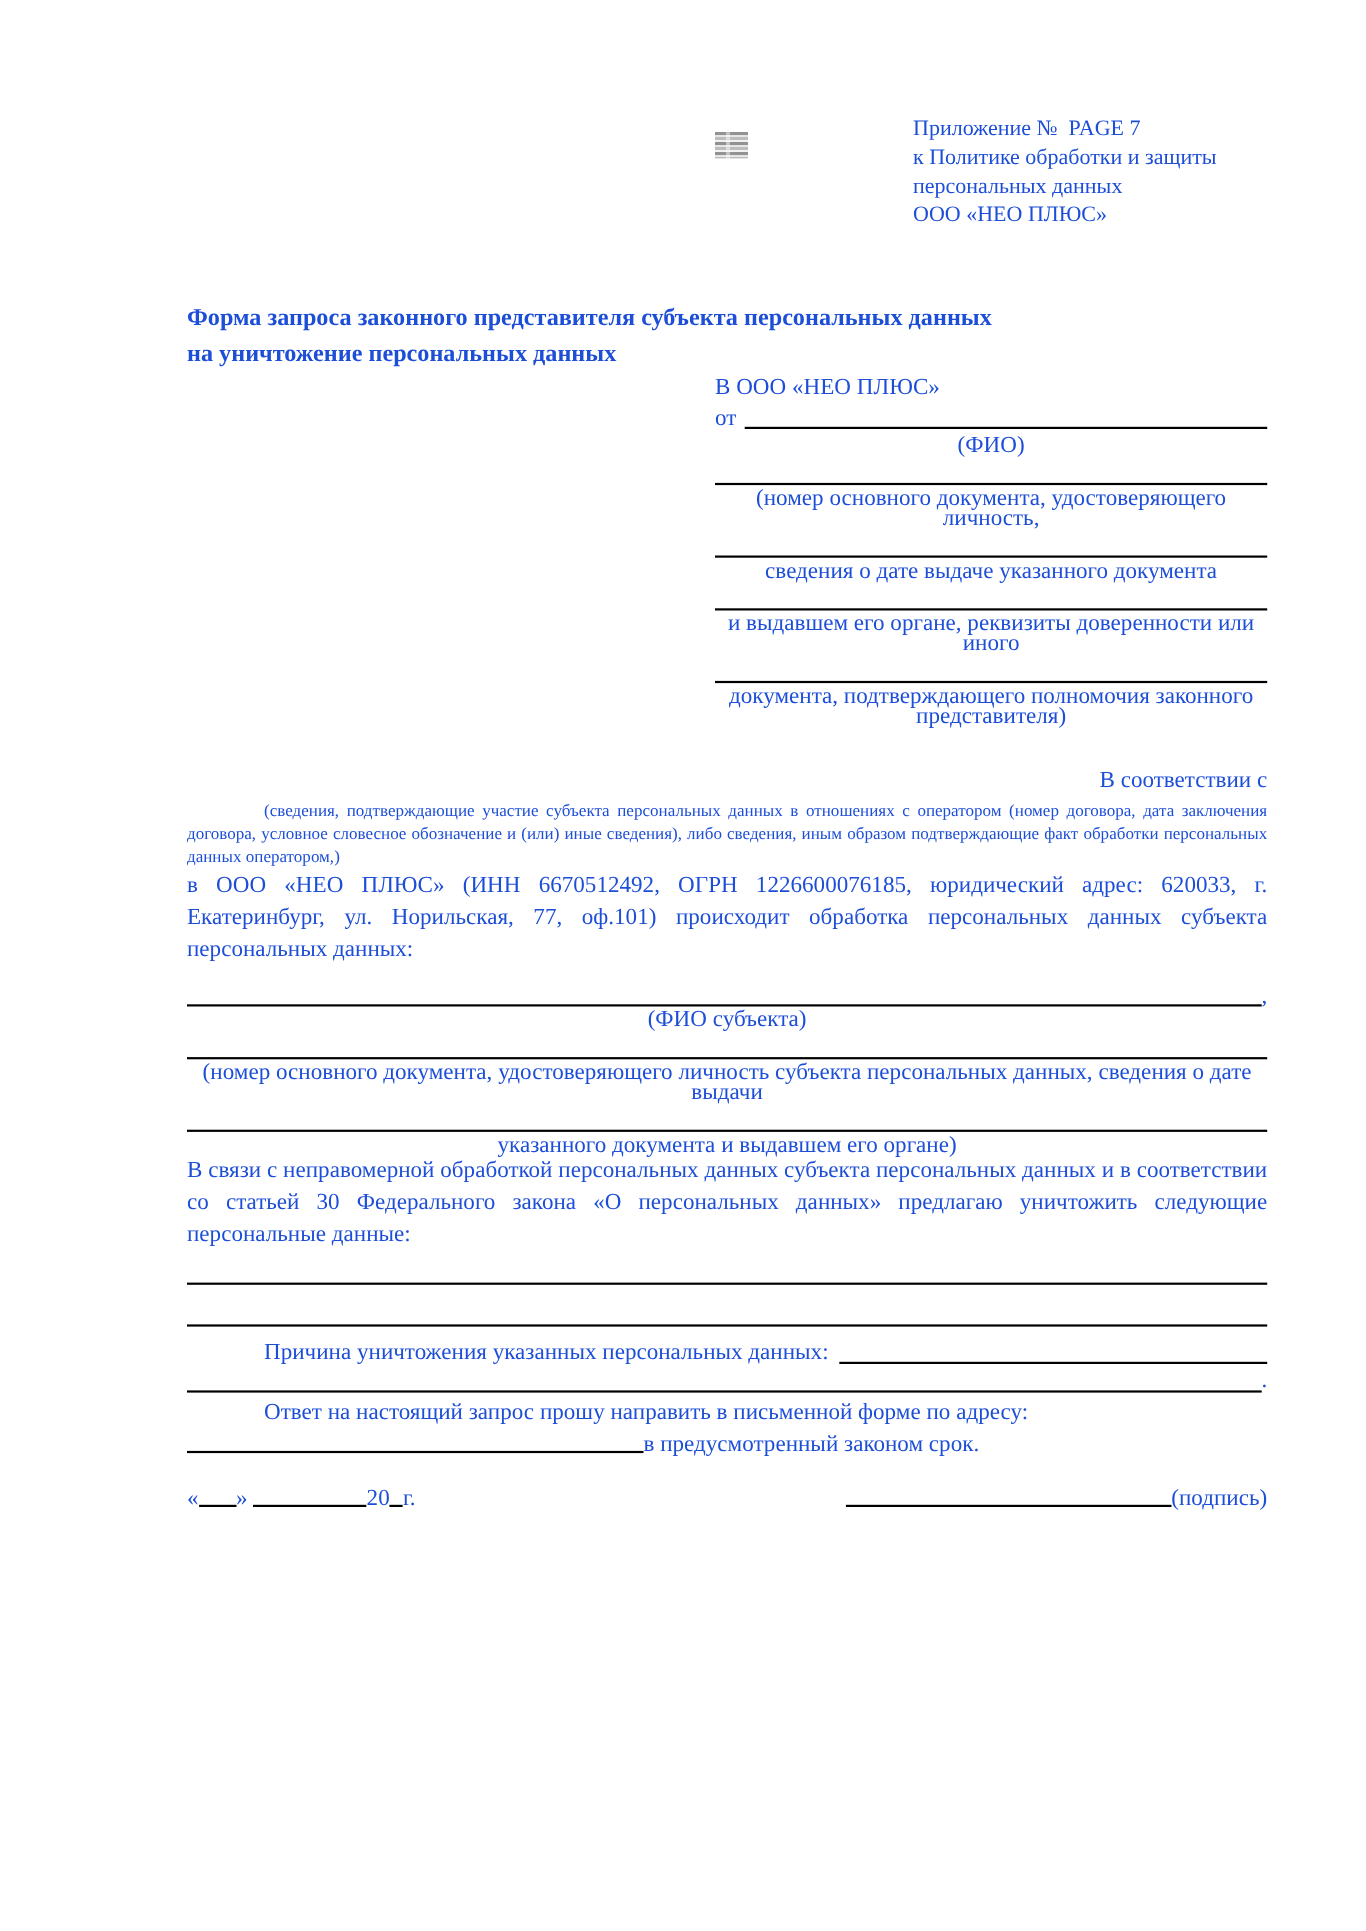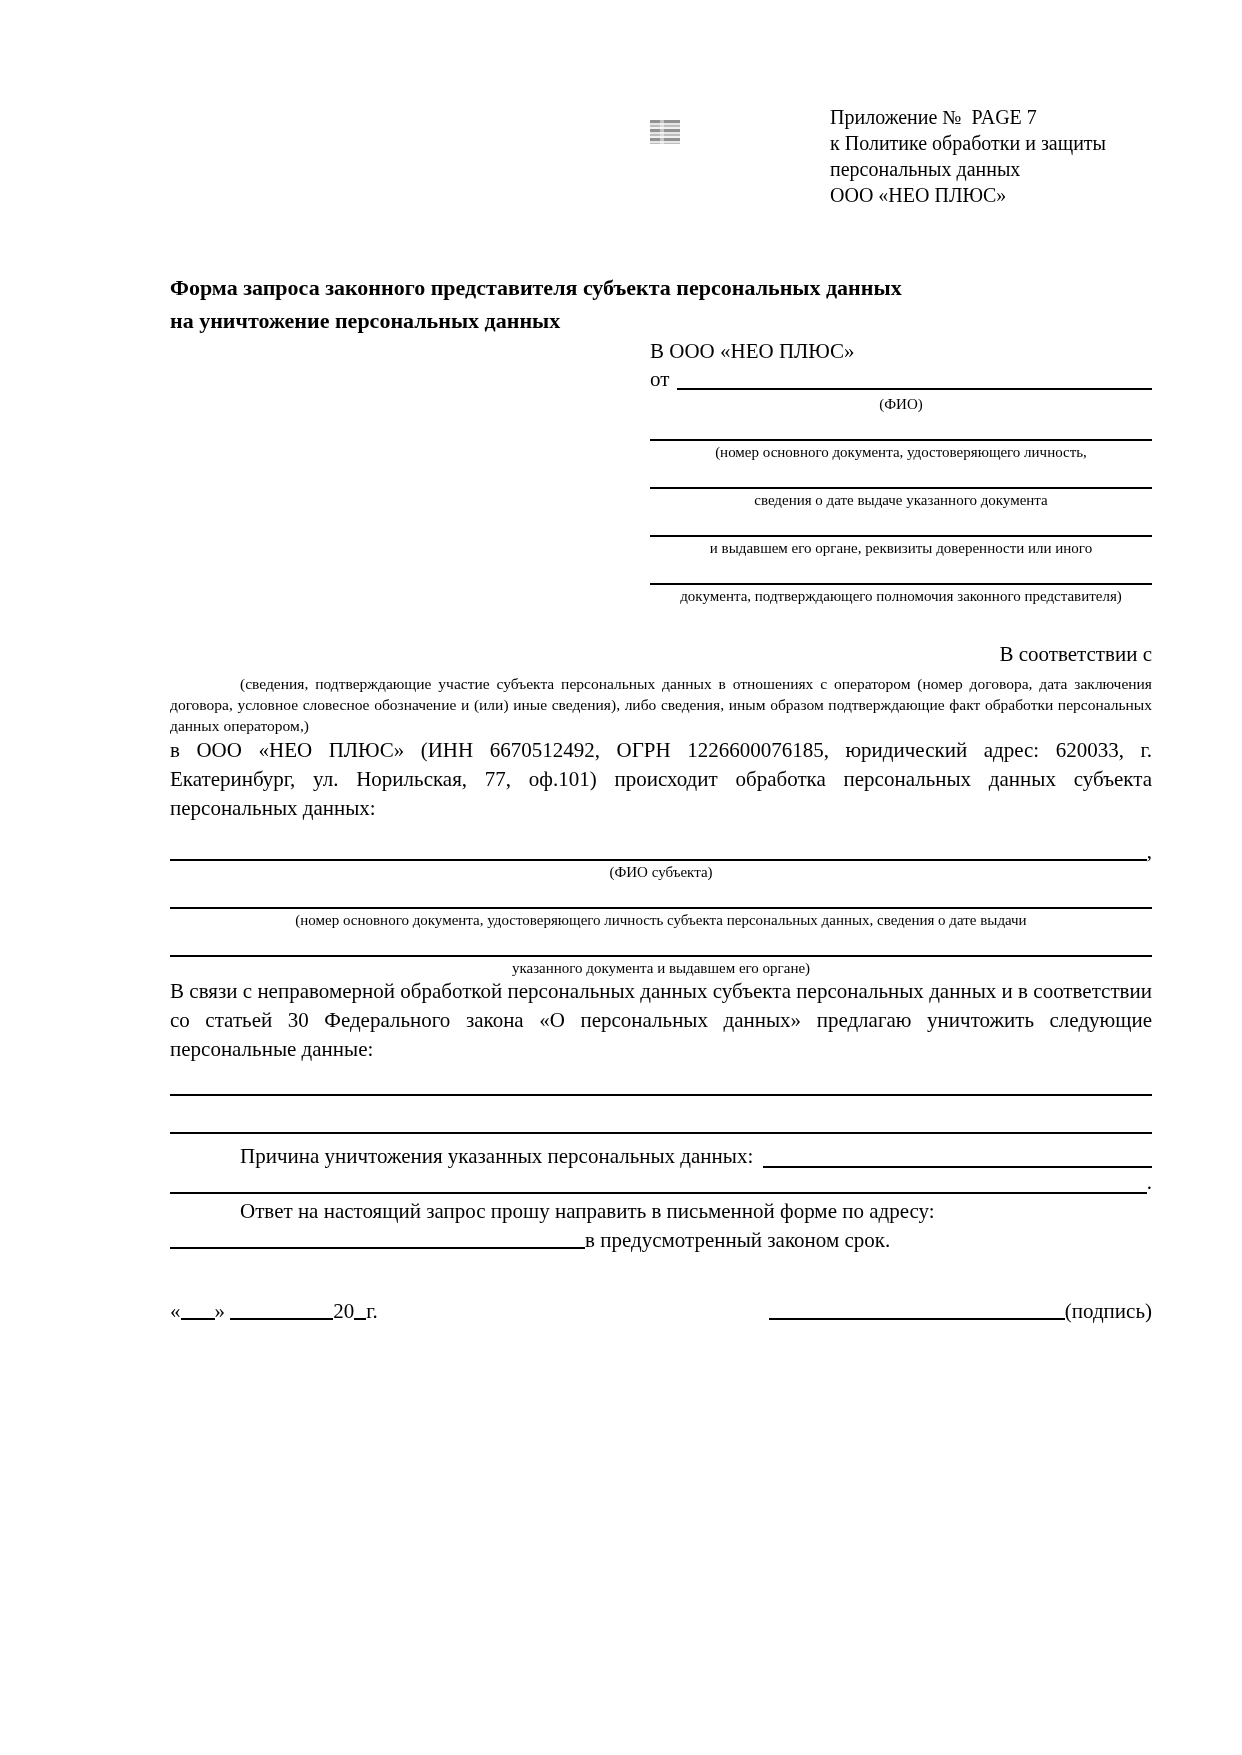--- a/index.html
+++ b/index.html
@@ -1,20 +1,20 @@
 <!DOCTYPE html>
 <html><head>
 <meta charset="utf-8">
 <style>
   * { margin:0; padding:0; box-sizing:border-box; }
   html,body { background:#ffffff; }
   .page {
     position:relative;
     width:1242px; height:1581px;
-    background:#fff; color:#000000;
+    background:#fff; color:#1d4ed8;
     font-family:"Liberation Serif", "DejaVu Serif", serif;
     overflow:hidden;
   }
   
   .fieldcode {
     position:absolute; left:650px; top:120px; width:30px; height:24px;
     background:
       repeating-linear-gradient(90deg, rgba(255,255,255,0) 0 10px, rgba(255,255,255,.45) 10px 14px, rgba(255,255,255,0) 14px 22px),
       repeating-linear-gradient(180deg, #929292 0 3px, #e6e6e6 3px 5px, #bdbdbd 5px 7px, #f1f1f1 7px 9px);
   }
@@ -26,40 +26,40 @@
   .content { padding:271px 90px 0 170px; }
   .title { font-weight:bold; font-size:22px; line-height:33px; }
   
   .addr { margin-left:480px; width:502px; }
   .addr-to { font-size:21px; line-height:28px; }
   .row { display:flex; align-items:flex-end; }
   .row .lbl { white-space:nowrap;text-align:right; }
   .fill { flex:1 1 auto; border-bottom:2px solid #000; margin-bottom:3px; }
   .from-row { font-size:21px; line-height:28px; }
   .from-row .fill { margin-left:8px; }
-  .cap { font-size:15px; line-height:18px; text-align:center; padding-top:2px; }
+  .cap { font-size:21px; line-height:18px; text-align:center; padding-top:2px; }
   .blank { height:28px; border-bottom:2px solid #000; }
   
   .body { font-size:21px; line-height:29px; }
   .accordance { margin-top:36px; font-size:21px; line-height:27px;flex-direction:column; }
   .accordance .lbl { margin-left:70px; }
   .accordance .fill { margin-left:6px; }
   .fineprint { font-size:15.5px; line-height:21px; text-align:justify; text-indent:70px; }
   .para { text-align:justify; }
   .subj-line { height:18px; }
   .subj-line .fill { margin-bottom:0; }
   .comma { line-height:20px; }
   .blank-full { height:24px; border-bottom:2px solid #000; }
   .gap8 { margin-top:8px; } .gap14 { margin-top:14px; } .gap20 { margin-top:20px; }
   .indent { margin-left:70px; }
   .reason-row .fill { margin-left:10px; }
   .period-row { height:26px; }
   .reply-suffix-row { line-height:29px; }
   .uline { display:inline-block; border-bottom:2px solid #000; vertical-align:-2px; height:14px; }
-  .sig-row { display:flex; justify-content:space-between; align-items:flex-end; margin-top:42px; font-size:21px; line-height:28px; }
+  .sig-row { display:flex; justify-content:space-between; align-items:flex-end; margin-top:20px; font-size:21px; line-height:28px; }
 </style>
 </head>
 <body>
 
 <div class="page">
 
   <div class="fieldcode"></div>
 
   <div class="appendix">
     <div>Приложение №&nbsp; PAGE 7</div>

